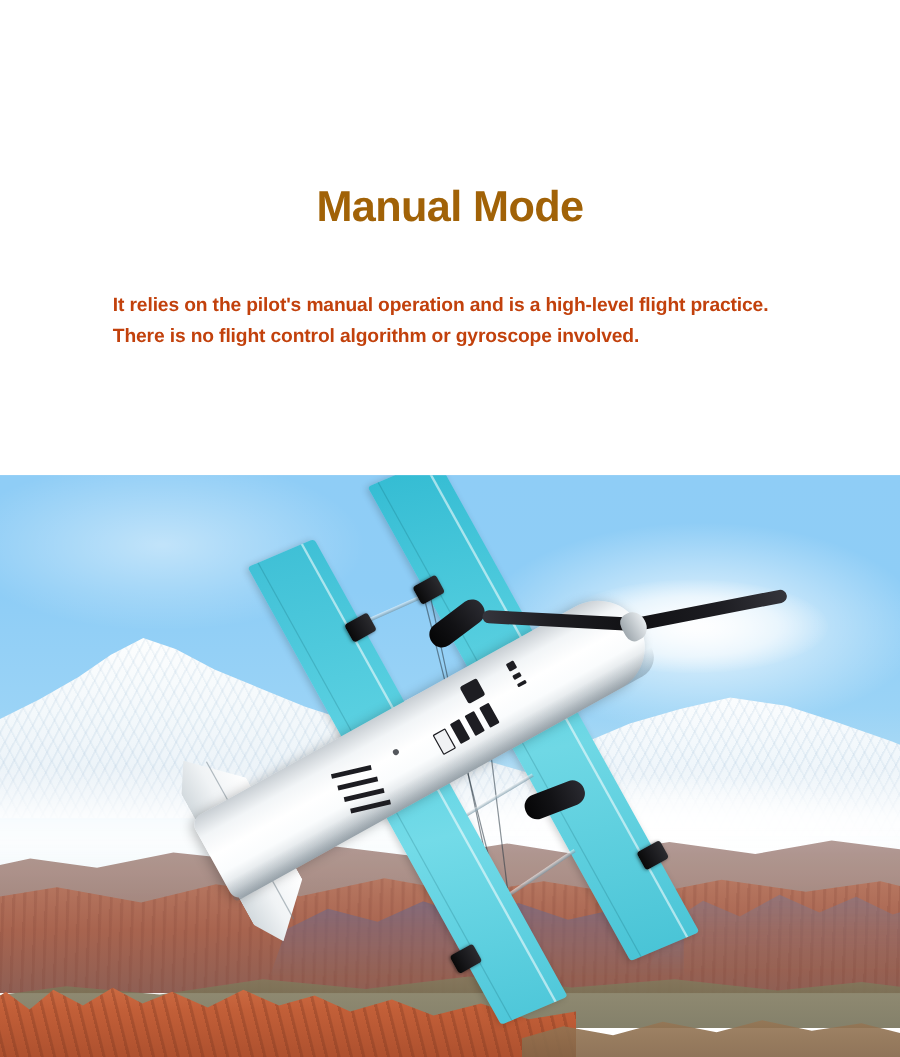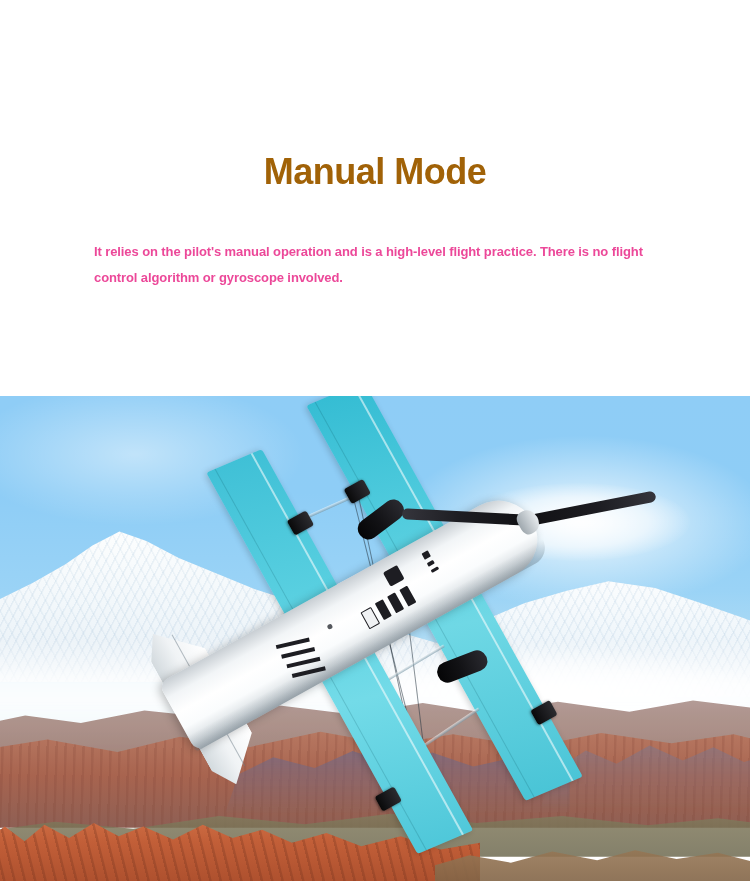--- a/index.html
+++ b/index.html
@@ -38,24 +38,24 @@
     letter-spacing: -0.5px;
     color: #a16207;
     line-height: 1.1;
     white-space: nowrap;
   }
   .body-copy {
     position: absolute;
     left: 94px;
     top: 226px;
     width: 566px;
-    font-size: 13px;
+    font-size: 16px;
     font-weight: bold;
     line-height: 26px;
-    color: #ec4899;
+    color: #c2410c;
     letter-spacing: -0.1px;
   }
 
   
   .photo {
     position: absolute;
     left: 0;
     top: 396px;
     width: 750px;
     height: 485px;

